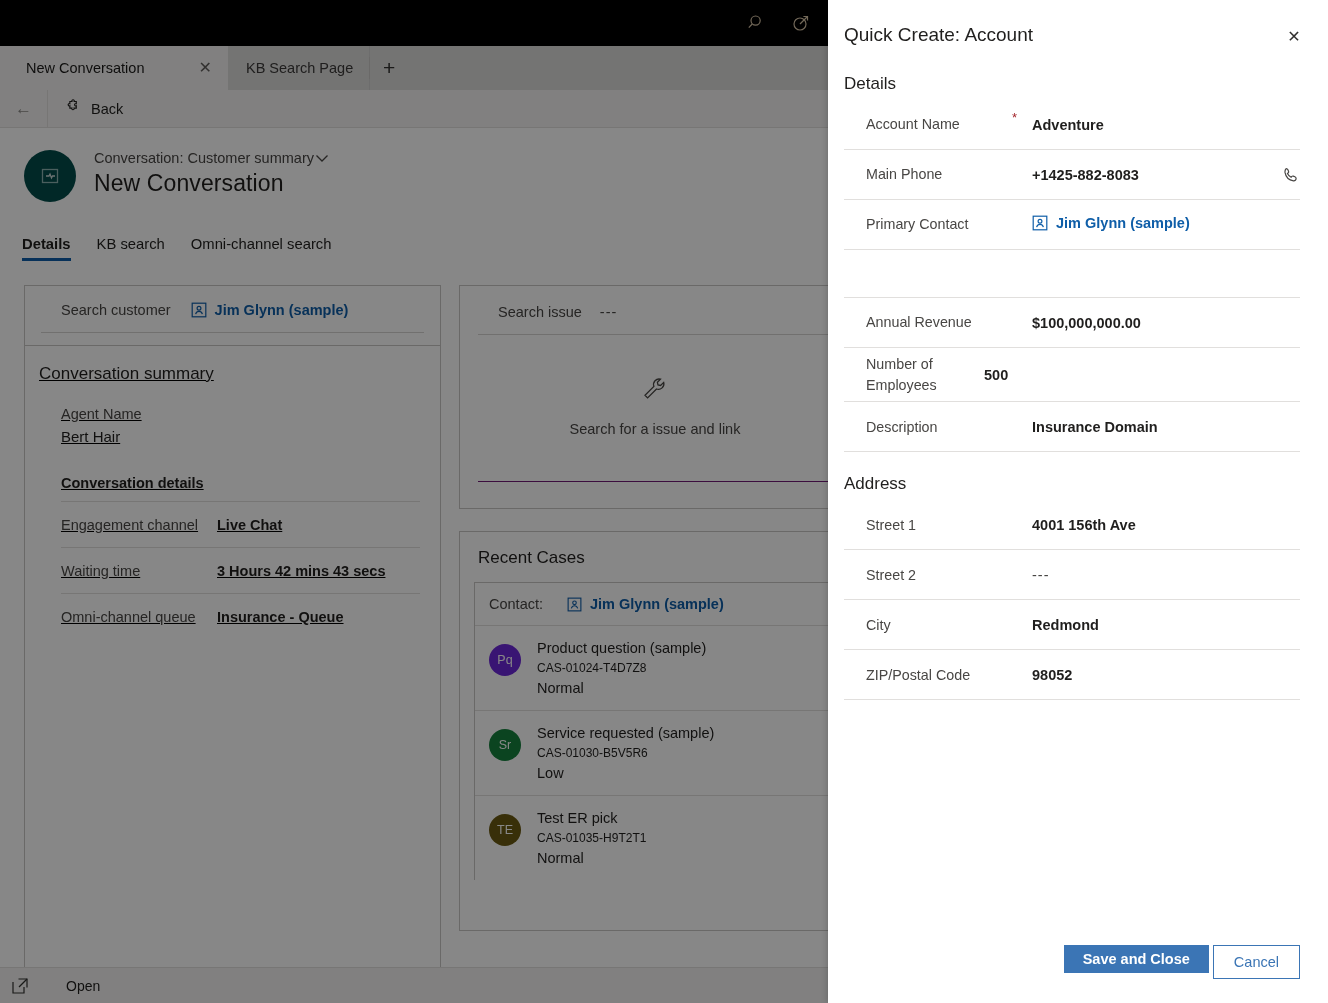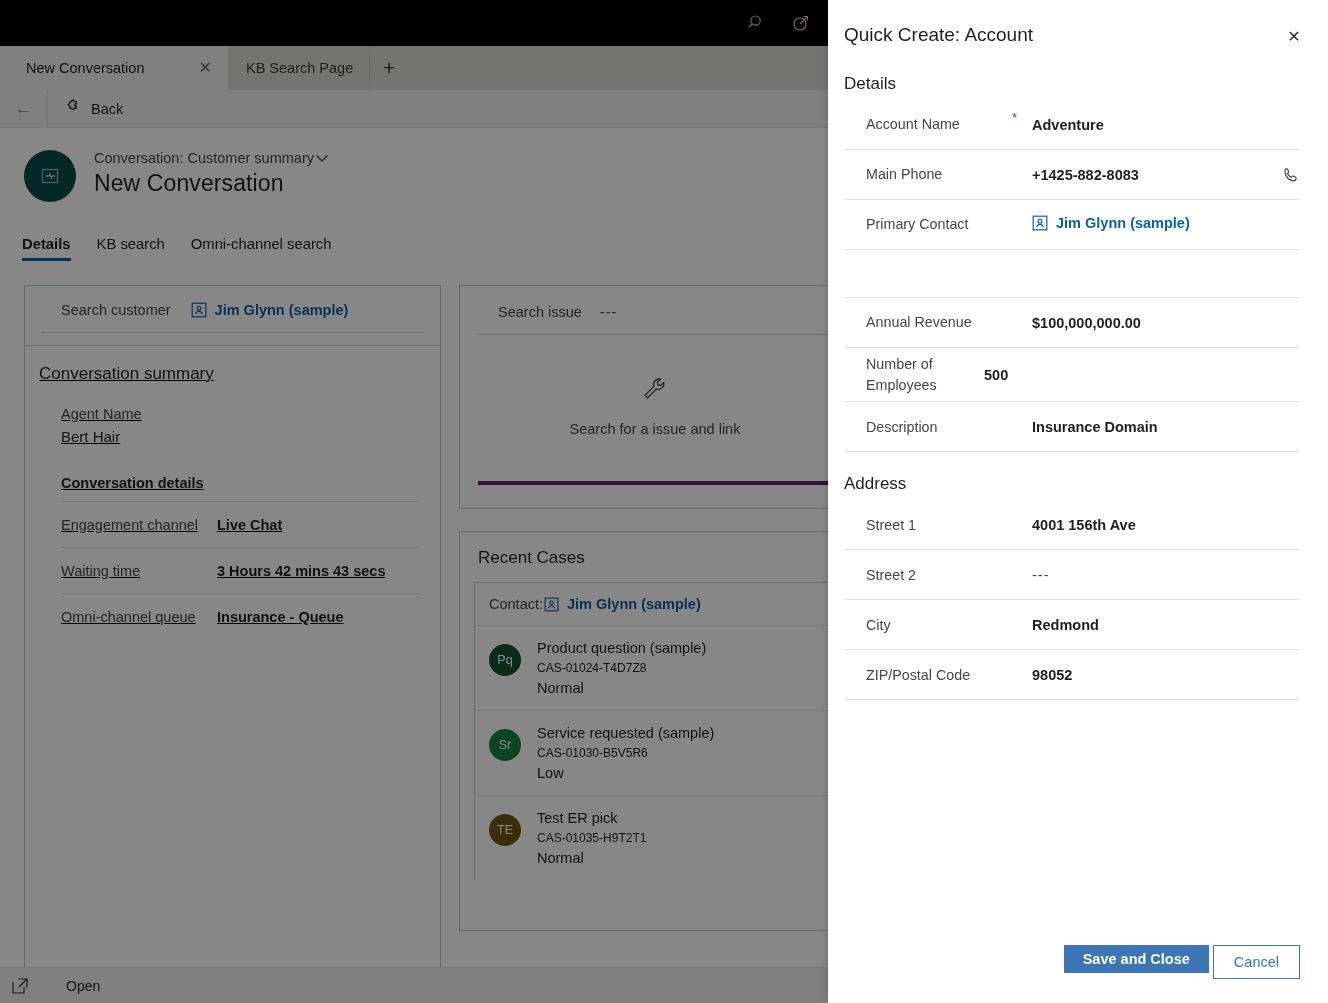--- a/index.html
+++ b/index.html
@@ -103,32 +103,32 @@
   }
   .cc-row:first-of-type { border-top: none; }
   .cc-ico { width: 22px; display: flex; justify-content: center; color: #484644; flex: none; }
   .cc-trail { margin-left: auto; color: #484644; }
 
   .issuebox { }
   .issue-head { display: flex; align-items: center; gap: 18px; padding: 18px 22px 14px 38px; font-size: 14.5px; }
   .issue-head .lbl { color: #484644; }
   .issue-head .dash { color: #484644; letter-spacing: 1px; }
   .issue-body {
-    border-top: 1px solid #d6d4d2; border-bottom: 4px solid #701a75;
+    border-top: 1px solid #d6d4d2; border-bottom: 1px solid #701a75;
     margin: 0 18px; padding: 40px 0 44px 0; text-align: center;
   }
   .issue-body .wr { color: #484644; }
   .issue-body .cap { font-size: 14.5px; color: #484644; margin-top: 12px; }
   .issue-foot { height: 34px; }
 
   .reccases { margin-top: 22px; }
   .rc-title { font-size: 17px; color: #201f1e; padding: 16px 0 14px 18px; }
   .rc-inner { border: 1px solid #c8c6c4; margin: 0 14px 0 14px; border-bottom: none; }
   .rc-contact {
-    display: flex; align-items: center; gap: 1px; font-size: 14.5px;
+    display: flex; align-items: center; gap: 24px; font-size: 14.5px;
     padding: 13px 14px; color: #484644; position: relative;
   }
   .rc-item { display: flex; align-items: flex-start; gap: 16px; padding: 14px 14px; border-top: 1px solid #e1dfdd; }
   .rc-av {
     width: 32px; height: 32px; border-radius: 50%; color: #fff; flex: none;
     display: flex; align-items: center; justify-content: center; font-size: 12.5px; margin-top: 4px;
   }
   .rc-l1 { font-size: 14.5px; color: #201f1e; }
   .rc-l2 { font-size: 12px; color: #201f1e; margin-top: 5px; }
   .rc-l3 { font-size: 14.5px; color: #201f1e; margin-top: 5px; }
@@ -372,21 +372,21 @@
                     <rect x="1.2" y="1.2" width="13.6" height="13.6"></rect>
                     <circle cx="8" cy="6.2" r="1.9"></circle>
                       <path d="M4.6 12.2c.6-2 1.8-2.9 3.4-2.9s2.8.9 3.4 2.9"></path>
                   </svg>
                 </span>
                 <span>Jim Glynn (sample)</span>
               </span>
             </div>
 
             <div class="rc-item">
-              <div class="rc-av" style="background:#14532d">Pq</div>
+              <div class="rc-av" style="background:#6d28d9">Pq</div>
               <div>
                 <div class="rc-l1">Product question (sample)</div>
                 <div class="rc-l2">CAS-01024-T4D7Z8</div>
                 <div class="rc-l3">Normal</div>
               </div>
             </div>
             <div class="rc-item">
               <div class="rc-av" style="background:#15803d">Sr</div>
               <div>
                 <div class="rc-l1">Service requested (sample)</div>

